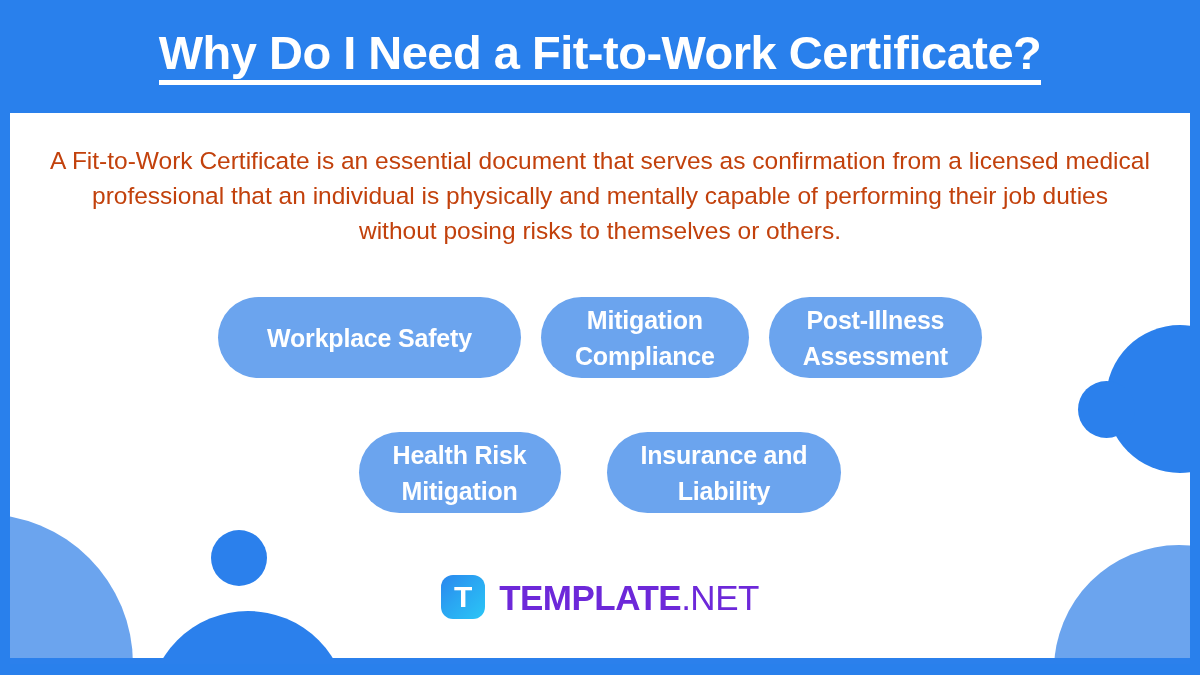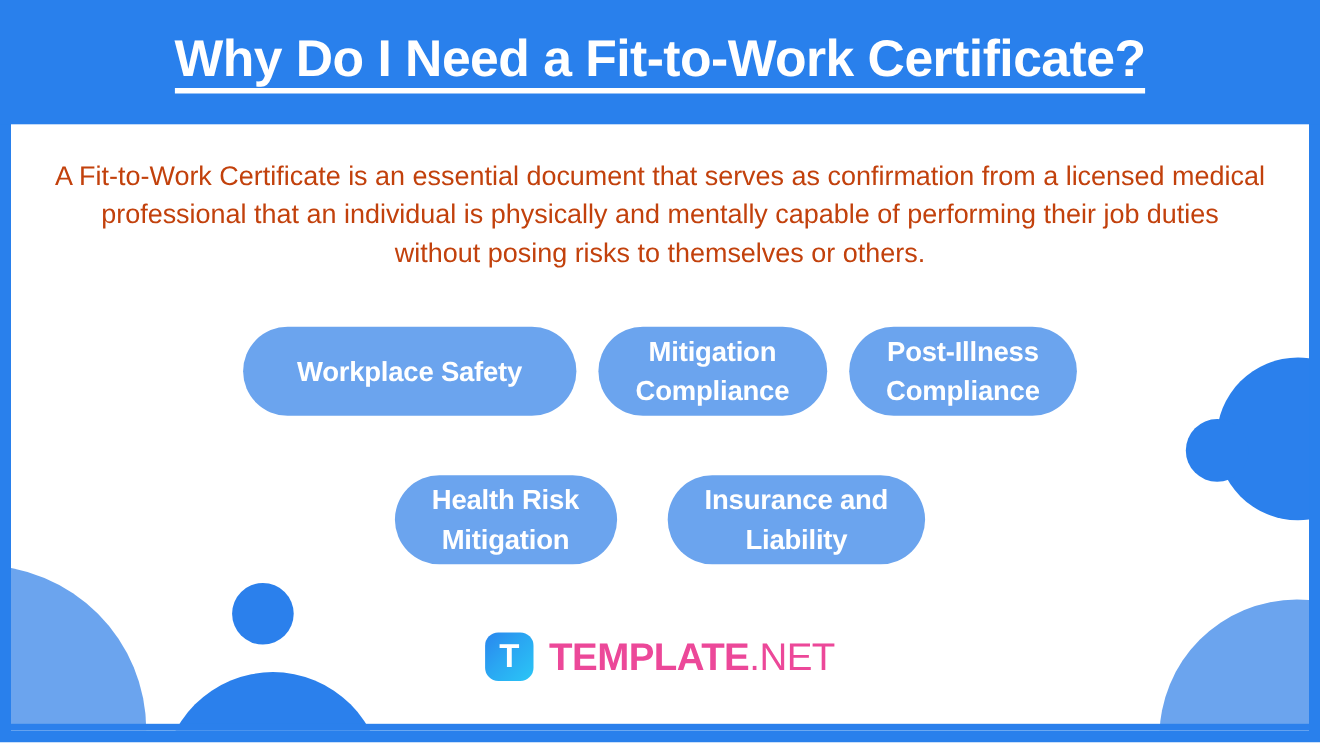--- a/index.html
+++ b/index.html
@@ -150,21 +150,21 @@
     color:#ffffff;
     font-size:30px;
     font-weight:bold;
     line-height:1;
     font-family:"Liberation Sans", sans-serif;
   }
   .logo-text {
     font-size:35px;
     line-height:1;
     letter-spacing:-0.5px;
-    color:#ec4899;
+    color:#6d28d9;
     font-family:"Liberation Sans", sans-serif;
     white-space:nowrap;
   }
   .logo-text .bold { font-weight:bold; }
   .logo-text .thin { font-weight:normal; }
 </style>
 </head>
 <body>
 
 <div class="poster">
@@ -185,21 +185,21 @@
     <div class="deco deco-dark deco-l2"></div>
     <div class="deco deco-dark deco-l3"></div>
 
     <p class="intro">A Fit-to-Work Certificate is an essential document that serves as confirmation from a licensed medical professional that an individual is physically and mentally capable of performing their job duties without posing risks to themselves or others.</p>
 
     <div class="pill-row pill-row-1">
       <div class="pill pill-wide">Workplace Safety</div>
       <div class="pill">Mitigation
 Compliance</div>
       <div class="pill">Post-Illness
-Compliance</div>
+Assessment</div>
     </div>
 
     <div class="pill-row pill-row-2">
       <div class="pill">Health Risk
 Mitigation</div>
       <div class="pill">Insurance and
 Liability</div>
     </div>
 
     <div class="logo">

